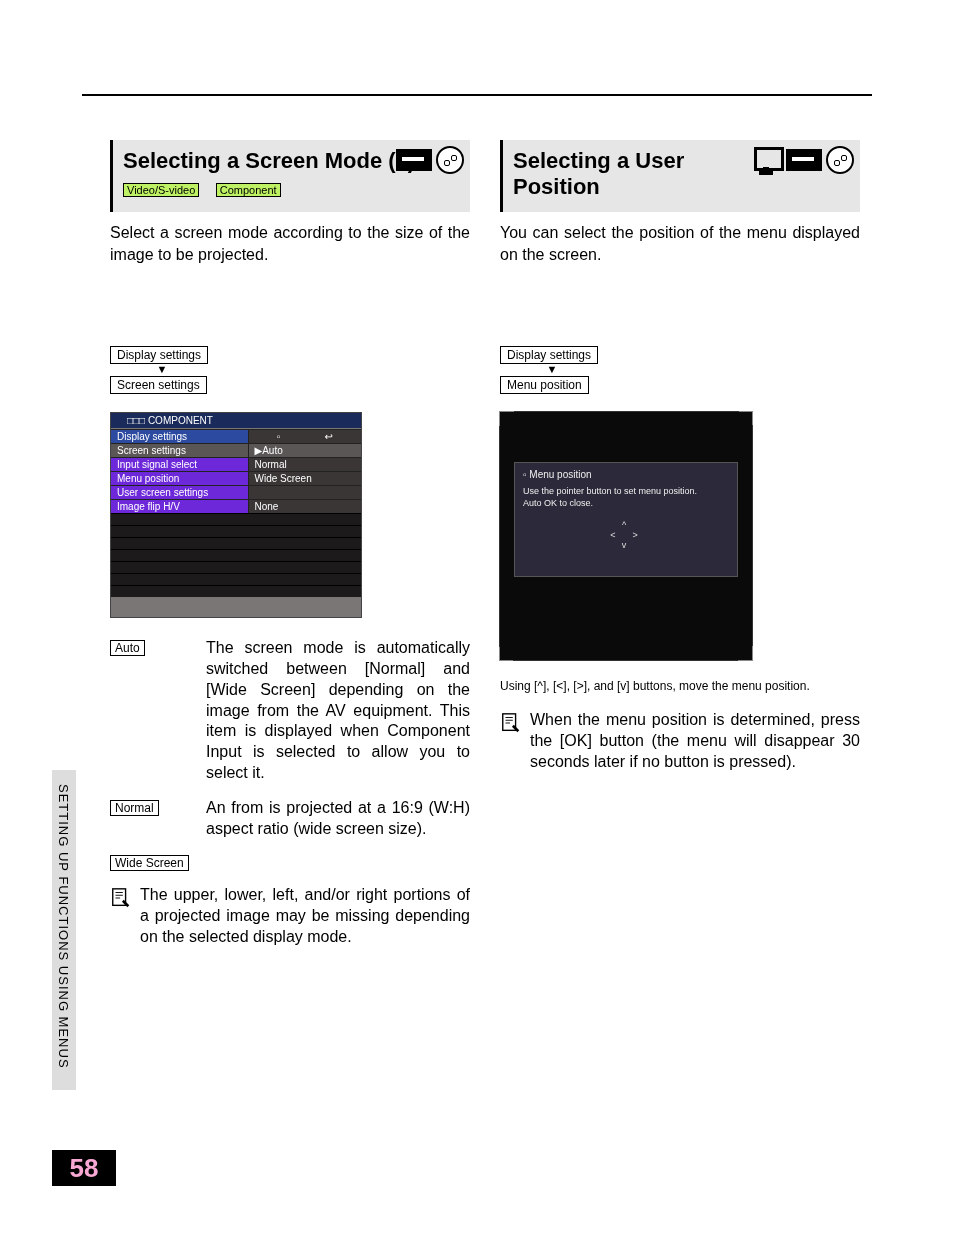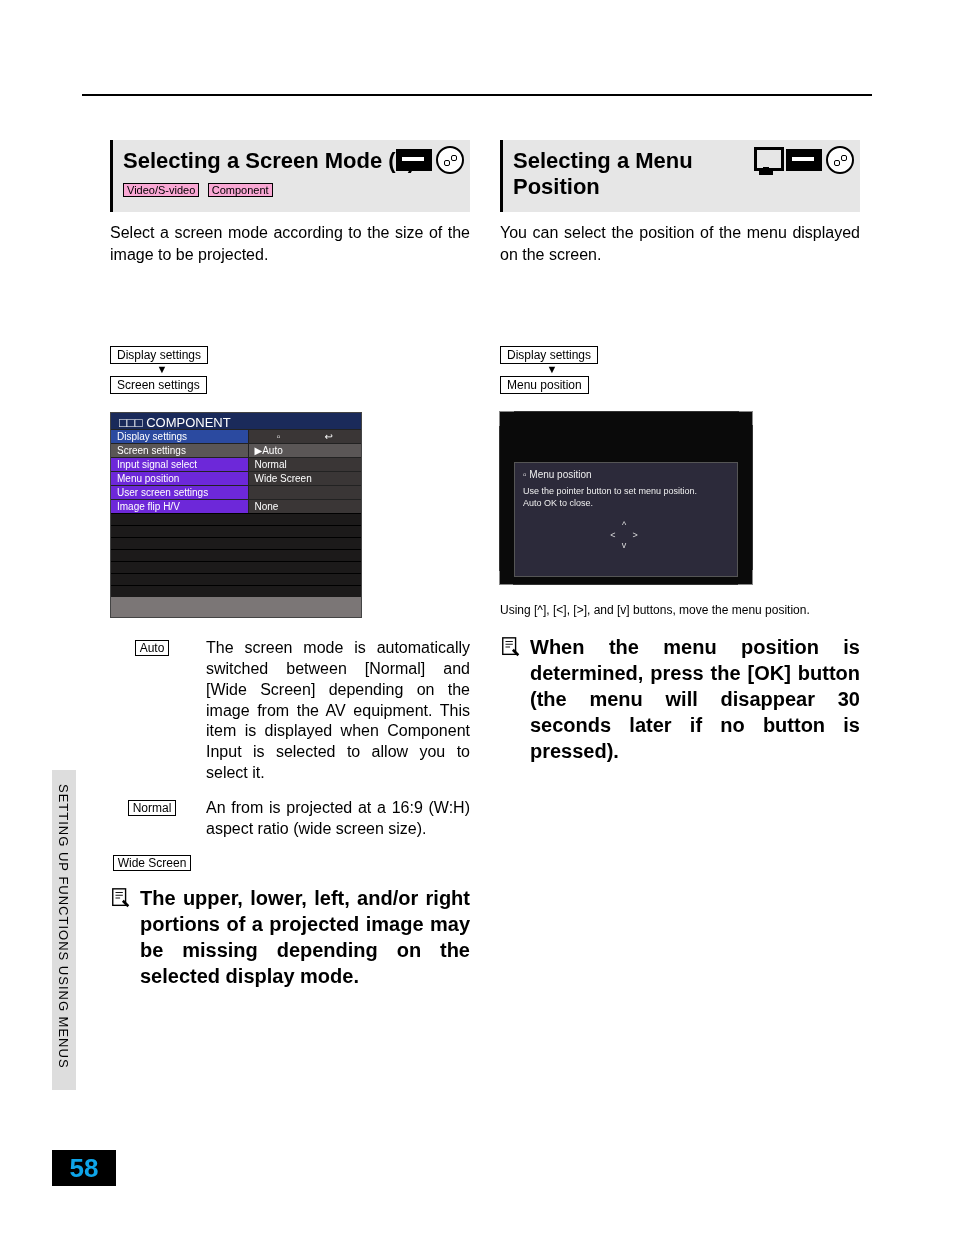--- a/index.html
+++ b/index.html
@@ -34,22 +34,22 @@
     font-size: 22px;
     font-weight: bold;
     line-height: 1.2;
   }
   .tags { margin-top: 6px; }
   .tag {
     display: inline-block;
     border: 1px solid #000;
     font-size: 11px;
     padding: 0 3px;
-    background: #f9a8d4;
-    margin-right: 4px;
+    background: #bef264;
+    margin-right: 12px;
   }
   .hd-icons {
     position: absolute;
     right: 6px; top: 6px;
     display: flex; gap: 4px; align-items: center;
   }
   .hd-icon-link {
     width: 28px; height: 28px;
     border: 2px solid #000;
     border-radius: 50%;
@@ -106,55 +106,55 @@
     margin-top: 18px;
     width: 252px; height: 206px;
     background:#7b7676;
     color:#fff;
     font-size:10px;
     border:1px solid #444;
     position:relative;
   }
   .osd-title {
     background: #1a2a5a;
-    padding: 2px 8px;
-    font-size: 13px;
+    padding: 2px 16px;
+    font-size: 10px;
   }
   .osd-row { display:flex; border-top:1px solid #222; }
   .osd-cell-l { width: 55%; padding:1px 6px; background:#6d28d9; border-right:1px solid #222;}
   .osd-cell-r { width: 45%; padding:1px 6px; background:#3a3636;}
   .osd-sel .osd-cell-l, .osd-sel .osd-cell-r { background:#5a5656;}
   .osd-hilite .osd-cell-l { background:#2b4aa0; }
   .osd-body { position:absolute; top:16px; left:0; right:0;}
   .osd-blank { height:12px; background:#1c1a1a; border-top:1px solid #000;}
   
   .opts { margin-top: 20px; }
   .opt { display:flex; margin-bottom: 14px; }
   .opt-label {
     width: 84px; flex-shrink:0;
-    text-align:center;
+    text-align:left;
   }
   .opt-label span {
     border:1px solid #000; font-size:12px;
     padding: 0 4px; display:inline-block;
   }
   .opt-text {
     font-size: 16px; text-align: justify; line-height:1.3;
     padding-left: 12px;
   }
   .note { display:flex; margin-top:10px; }
   .note-icon {
     width:22px; height:22px; flex-shrink:0;
     margin-right: 8px; margin-top:2px;
   }
-  .note-text { font-size:20px; text-align:justify; line-height:1.3;font-weight:bold; }
+  .note-text { font-size:16px; text-align:justify; line-height:1.3; }
   
   .osd-r {
     margin-top: 18px;
-    width: 252px; height: 172px;
+    width: 252px; height: 248px;
     background:#0a0a0a;
     position:relative;
     outline:1px solid #333;
   }
   .osd-r::before, .osd-r::after {
     content:""; position:absolute; width:14px; height:14px;
     border:1px solid #888;
   }
   .osd-r::before { left:-1px; top:-1px; border-right:none; border-bottom:none;}
   .osd-r::after { right:-1px; bottom:-1px; border-left:none; border-top:none;}
@@ -182,21 +182,21 @@
   .side-tab .vt {
     writing-mode: vertical-rl;
     font-size: 13px;
     letter-spacing: 1px;
     padding-left: 4px;
   }
   .page-num {
     position:absolute;
     left: 52px; top: 1150px;
     width: 64px; height: 36px;
-    background:#000; color:#0ea5e9;
+    background:#000; color:#f9a8d4;
     font-size: 26px; font-weight:bold;
     text-align:center; line-height:36px;
   }
   svg.note-svg { width:22px; height:22px; }
 </style>
 </head>
 <body>
 
 <div class="top-rule"></div>
 
@@ -286,21 +286,21 @@
               <line x1="6" y1="12" x2="11" y2="12" stroke="#000"></line>
               <path d="M15 14 L21 20 L19 22 L13 16 Z" fill="#000"></path>
             </svg>
         </div>
         <div class="note-text">The upper, lower, left, and/or right portions of a projected image may be missing depending on the selected display mode.</div>
       </div>
     </div>
 
     <div class="col">
       <div class="sec-head">
-        <div class="sec-title" style="max-width:200px;">Selecting a Menu Position</div>
+        <div class="sec-title" style="max-width:200px;">Selecting a User Position</div>
         <div class="hd-icons">
           <div class="hd-icon-monitor"></div>
           <div class="hd-icon-card"></div>
           <div class="hd-icon-link"></div>
         </div>
       </div>
       <div class="lead">You can select the position of the menu displayed on the screen.</div>
 
       <div class="crumb-wrap">
         <div><span class="crumb">Display settings</span></div>

